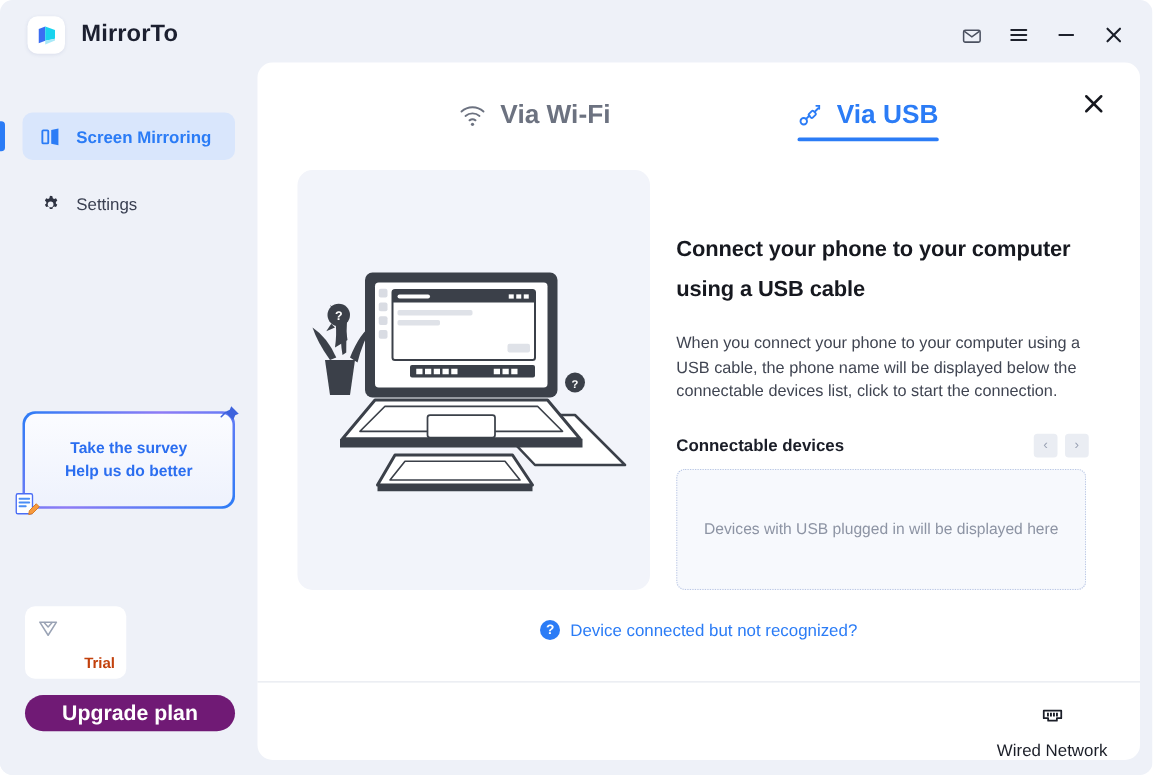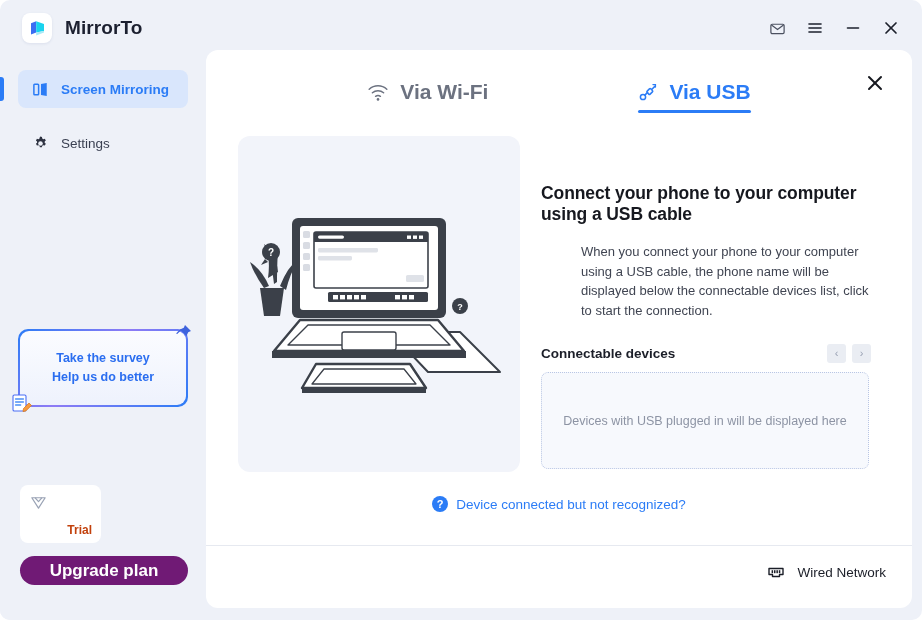--- a/index.html
+++ b/index.html
@@ -53,21 +53,21 @@
     background: #eef1f8;
   }
   .nav { padding-top: 14px; }
   .nav-item {
     position: relative;
     height: 38px; margin: 0 18px 0 18px;
     display: flex; align-items: center;
     border-radius: 8px; cursor: pointer;
     padding-left: 14px;
   }
-  .nav-item.active { background: #d9e6fc; }
+  .nav-item.active { background: #d9e6fc; margin-top: 20px; }
   .nav-item.active .nav-label { color: #2b7cf6; font-weight: 700; }
   .nav-item .bar {
     position: absolute; left: -18px; top: 7px;
     width: 4px; height: 24px; border-radius: 0 3px 3px 0;
     background: #2b7cf6;
   }
   .nav-label {
     margin-left: 12px;
     font-size: 13.5px; color: #3a4052; font-weight: 400;
   }
@@ -179,25 +179,25 @@
     border-radius: 12px;
     overflow: hidden;
   }
 
   
   .content {
     position: absolute; left: 335px; top: 133px; width: 330px;
   }
   .head {
     font-size: 17.5px; font-weight: 700; color: #16181f;
-    line-height: 21px; letter-spacing: -0.1px;
+    line-height: 32px; letter-spacing: -0.1px;
   }
   .body {
     margin-top: 17px;
-    font-size: 13px; color: #404552; line-height: 19.5px; margin-left: 40px;
+    font-size: 13px; color: #404552; line-height: 19.5px;
   }
   .dev-row {
     margin-top: 24px;
     display: flex; align-items: center; justify-content: space-between;
   }
   .dev-title { font-size: 13.5px; font-weight: 700; color: #1b1e28; }
   .arrows { display: flex; gap: 6px; }
   .arrow-btn {
     width: 19px; height: 19px;
     background: #eaedf3; border-radius: 3px;
@@ -230,20 +230,21 @@
   .help-text { font-size: 13.5px; color: #2b7cf6; }
 
   .panel-sep {
     position: absolute; left: 0; top: 495px;
     width: 706px; height: 1px; background: #e6e9f0;
   }
   .footer-net {
     position: absolute; right: 26px; top: 512px;
     display: flex; align-items: center; gap: 11px;
     cursor: pointer;
+    flex-direction: column;
   }
   .footer-net span.lbl { font-size: 13.5px; color: #1b1e28; }
 </style>
 </head>
 <body>
 
 <div class="app">
 
   <div class="titlebar">
     <div class="logo-box">

